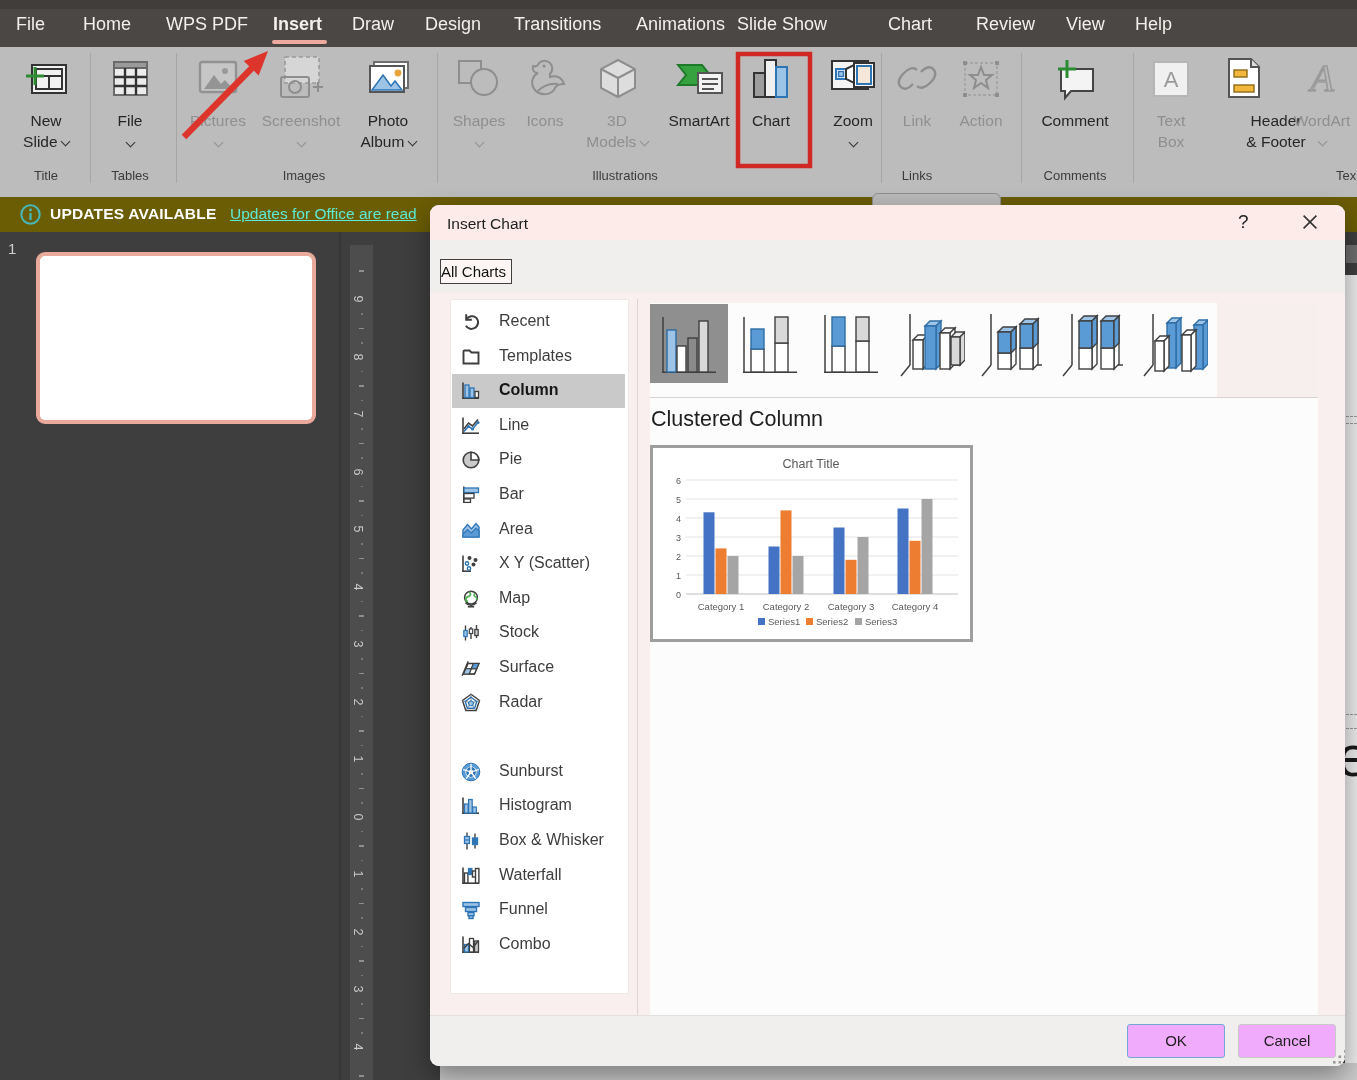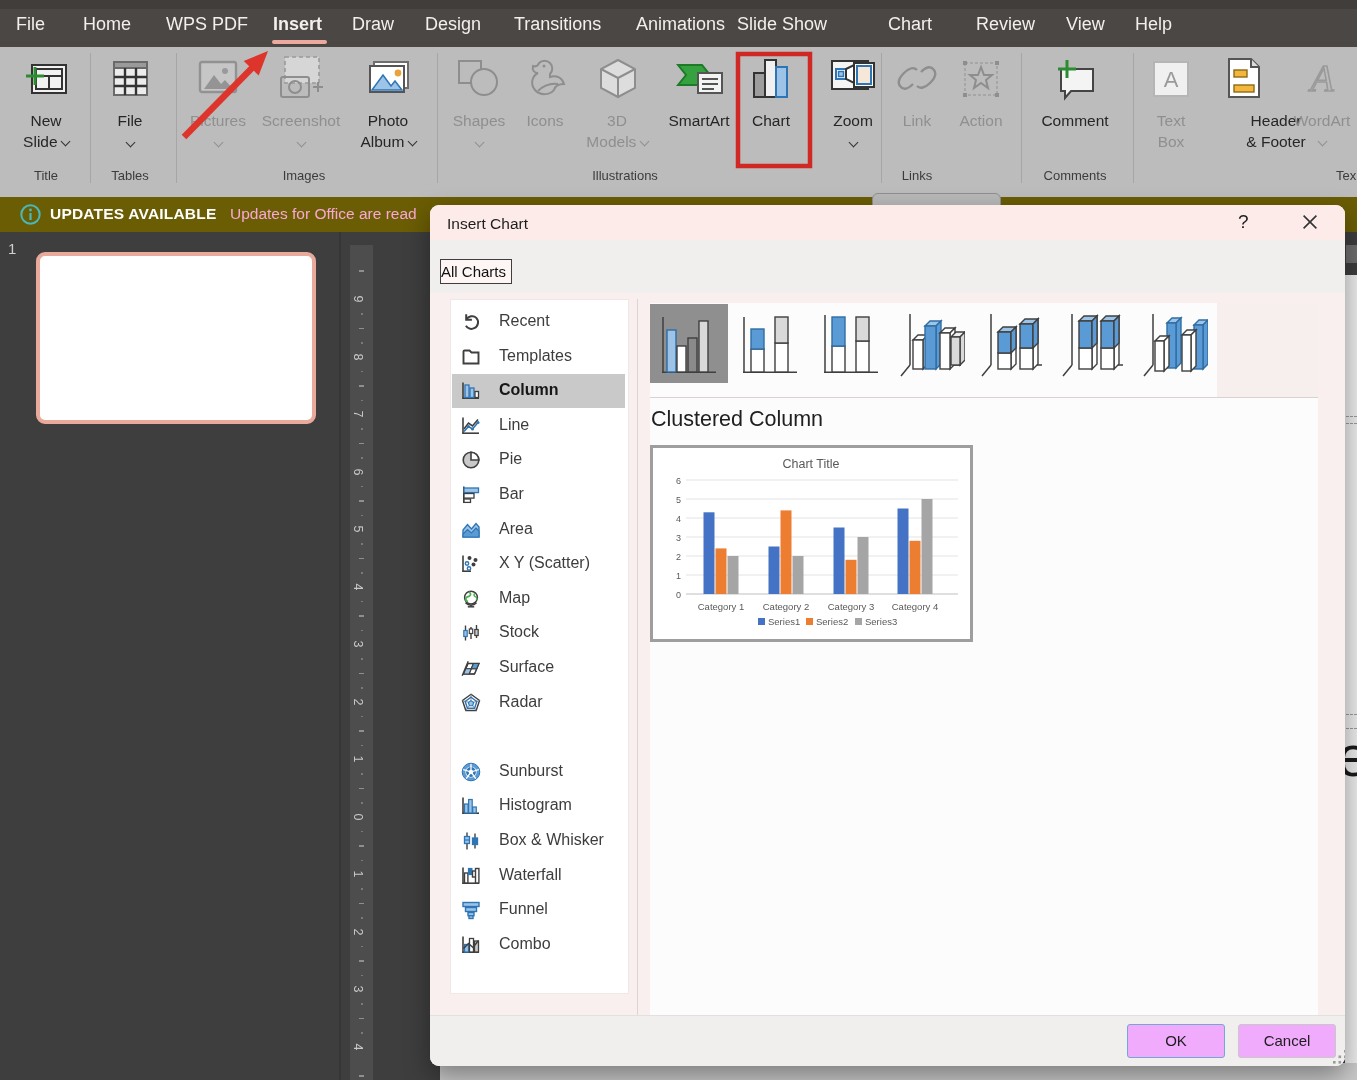--- a/index.html
+++ b/index.html
@@ -209,21 +209,21 @@
     <div class="glab" style="left:1336px;width:40px;text-align:left">Tex</div>
   </div>
 
   <div class="a" id="updates">
     <svg class="a" style="left:20px;top:7px" width="21" height="21" viewBox="0 0 21 21">
       <circle cx="10.5" cy="10.5" r="9.2" fill="none" stroke="#49b8ba" stroke-width="2"></circle>
       <circle cx="10.5" cy="6" r="1.4" fill="#49b8ba"></circle>
       <rect x="9.4" y="9" width="2.2" height="7" fill="#49b8ba"></rect>
     </svg>
     <span class="a" style="left:50px;top:8px;font-weight:bold;font-size:15.5px;letter-spacing:.2px">UPDATES AVAILABLE</span>
-    <span class="a" style="left:230px;top:8px;font-size:15.5px;color:#f9a8d4">Updates for Office are read</span>
+    <span class="a" style="left:230px;top:8px;font-size:15.5px;text-decoration:underline;color:#5eead4">Updates for Office are read</span>
   </div>
 
   <div class="a" id="workspace" style="left:0;top:232px;width:1357px;height:848px;background:#3e3e3e">
     <div class="a" style="left:339px;top:0;width:2px;height:848px;background:#363636"></div>
     <span class="a" id="slidenum" style="top:8px">1</span>
     <div class="a" id="thumb" style="top:20px"></div>
 
     <div class="a" style="left:1345px;top:43px;width:12px;height:788px;background:#ececec"></div>
     <div class="a" style="left:1346px;top:13px;width:11px;height:18px;background:#6e6e6e"></div>
     <span class="a" style="left:1337px;top:490px;font-size:58px;color:#1a1a1a;font-family:'Liberation Sans'">e</span>

